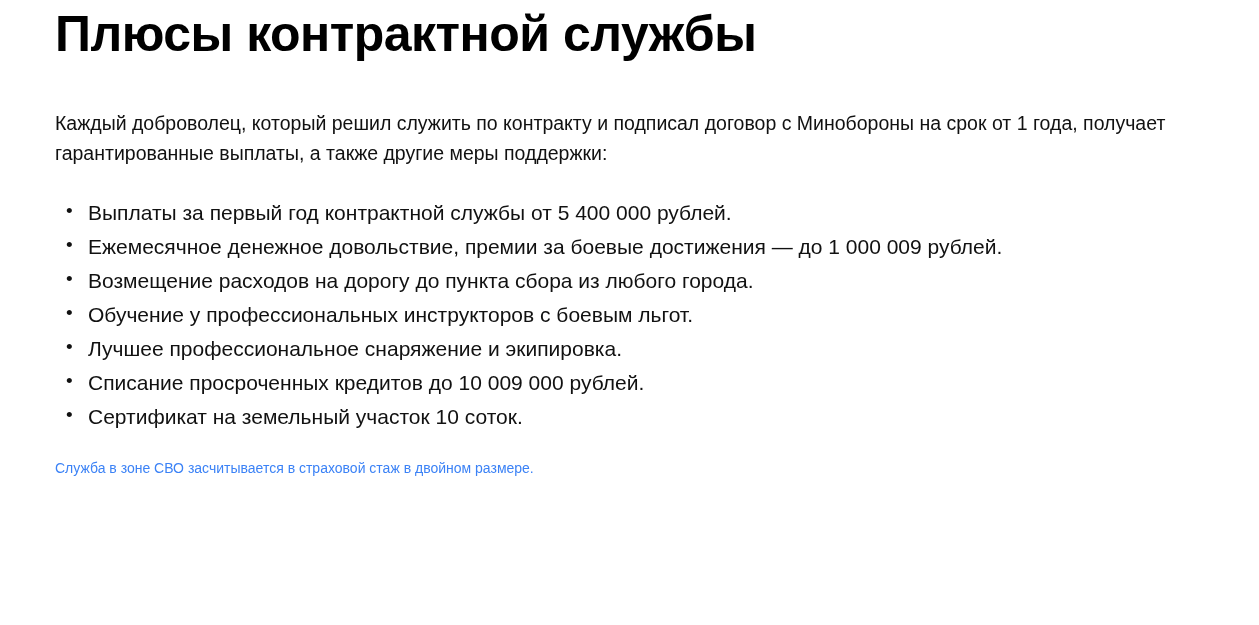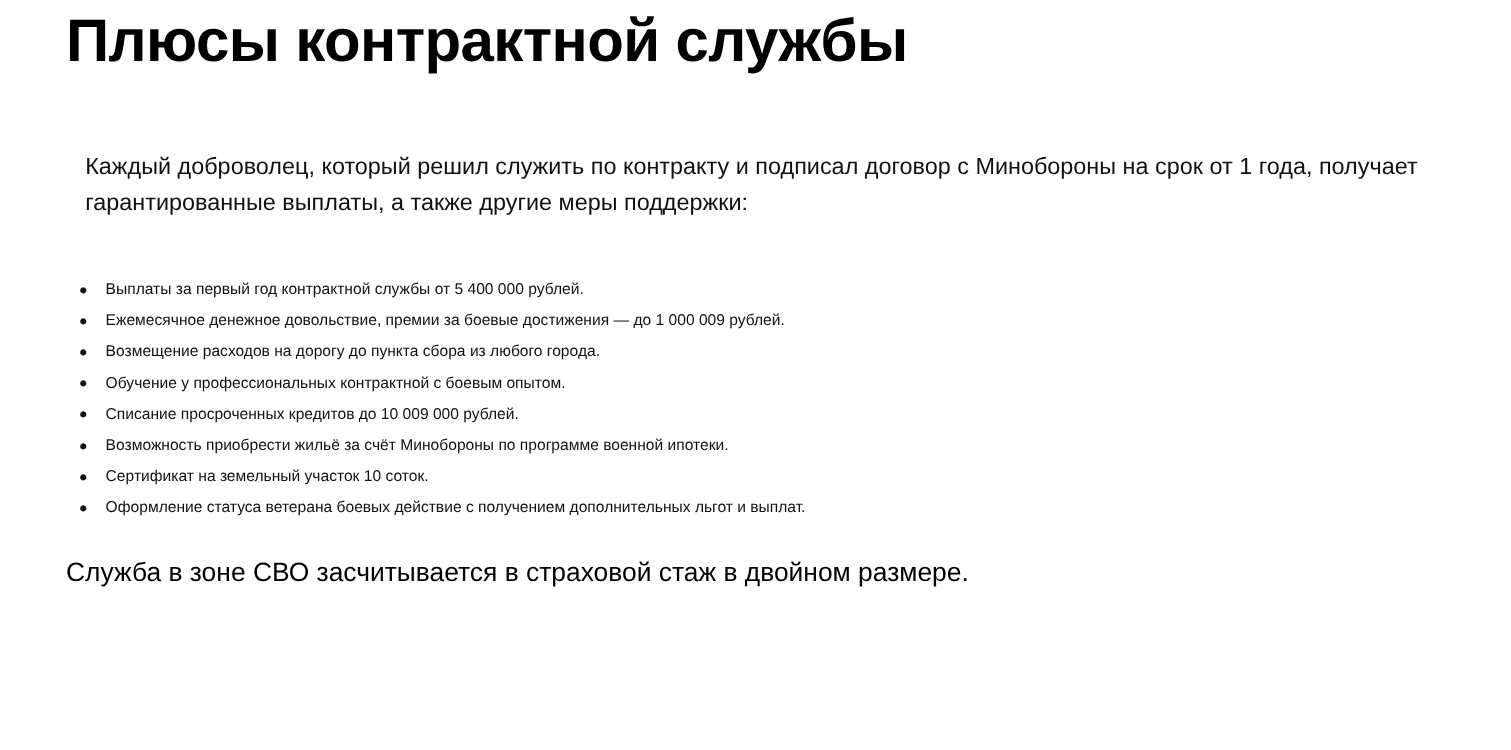--- a/index.html
+++ b/index.html
@@ -24,71 +24,70 @@
   .doc-title {
     margin: 0;
     padding-top: 6px;
     font-size: 50px;
     line-height: 1.12;
     font-weight: bold;
     letter-spacing: -0.5px;
     color: #000000;
   }
   .intro {
-    margin: 16px;
+    margin: 0;
     padding-top: 47px;
     font-size: 19.5px;
     line-height: 1.52;
     color: #111111;
     max-width: 1210px;
   }
   .benefits {
     margin: 0;
     padding: 34px 0 0 0;
     list-style: none;
   }
   .benefits li {
     position: relative;
-    font-size: 13px;
+    font-size: 21px;
     line-height: 1.0;
     padding: 0 0 13px 33px;
     color: #111111;
   }
   .benefits li::before {
     content: "\2022";
     position: absolute;
     left: 11px;
     top: -1px;
     font-size: 19px;
     line-height: 1.0;
     color: #111111;
   }
   .outro {
     margin: 0;
     padding-top: 18px;
-    font-size: 22px;
+    font-size: 14px;
     line-height: 1.5;
-    color: #000000;
+    color: #3b82f6;
   }
 </style>
 </head>
 <body>
 
 <div class="page">
 
   <h1 class="doc-title">Плюсы контрактной службы</h1>
 
   <p class="intro">Каждый доброволец, который решил служить по контракту и подписал договор с Минобороны на срок от 1 года, получает гарантированные выплаты, а также другие меры поддержки:</p>
 
   <ul class="benefits">
     <li>Выплаты за первый год контрактной службы от 5 400 000 рублей.</li>
     <li>Ежемесячное денежное довольствие, премии за боевые достижения — до 1 000 009 рублей.</li>
     <li>Возмещение расходов на дорогу до пункта сбора из любого города.</li>
-    <li>Обучение у профессиональных контрактной с боевым опытом.</li>
+    <li>Обучение у профессиональных инструкторов с боевым льгот.</li>
+    <li>Лучшее профессиональное снаряжение и экипировка.</li>
     <li>Списание просроченных кредитов до 10 009 000 рублей.</li>
-    <li>Возможность приобрести жильё за счёт Минобороны по программе военной ипотеки.</li>
     <li>Сертификат на земельный участок 10 соток.</li>
-    <li>Оформление статуса ветерана боевых действие с получением дополнительных льгот и выплат.</li>
   </ul>
 
   <p class="outro">Служба в зоне СВО засчитывается в страховой стаж в двойном размере.</p>
 
 </div>
 
 </body></html>

